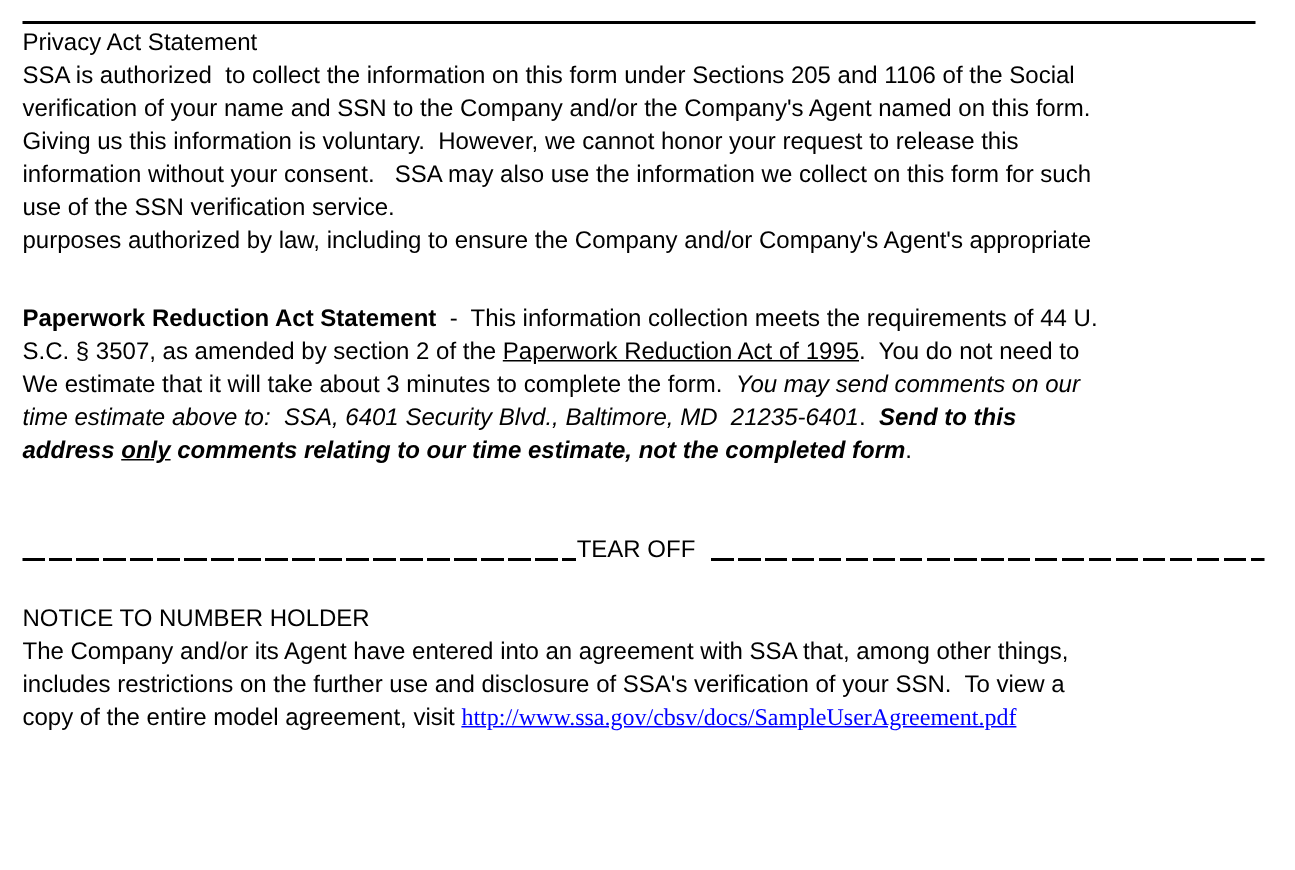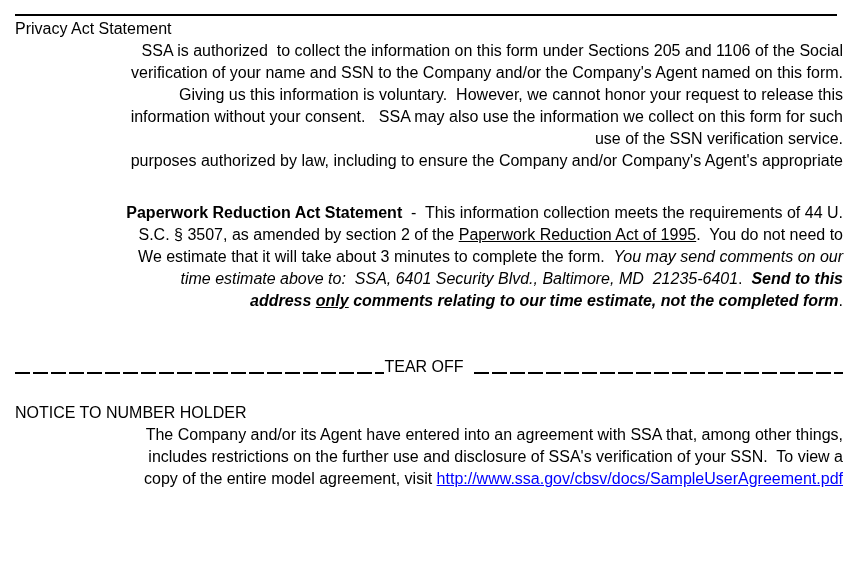--- a/index.html
+++ b/index.html
@@ -16,25 +16,25 @@
     color:var(--text-color);
   }
   .doc{padding:14px 20px 0 15px;}
   .top-rule{
     height:2px;
     background:var(--rule-color);
     border:none;
     margin:0 6px 2px 0;
   }
   .heading{font-weight:normal;white-space:pre;}
-  .line{white-space:pre;text-align:right;}
+  .line{white-space:pre;}
   .b{font-weight:bold;}
   .i{font-style:italic;}
   .u{text-decoration:underline;}
-  a.doclink{color:var(--link-color);text-decoration:underline;cursor:pointer;}
+  a.doclink{color:var(--link-color);text-decoration:underline;cursor:pointer;font-family:Liberation Serif, serif;}
   .section-paperwork{margin-top:30px;}
   .tear-row{
     display:flex;
     align-items:flex-end;
     margin-top:44px;
     height:22px;
   }
   .tear-line{
     flex:1;
     height:2px;

